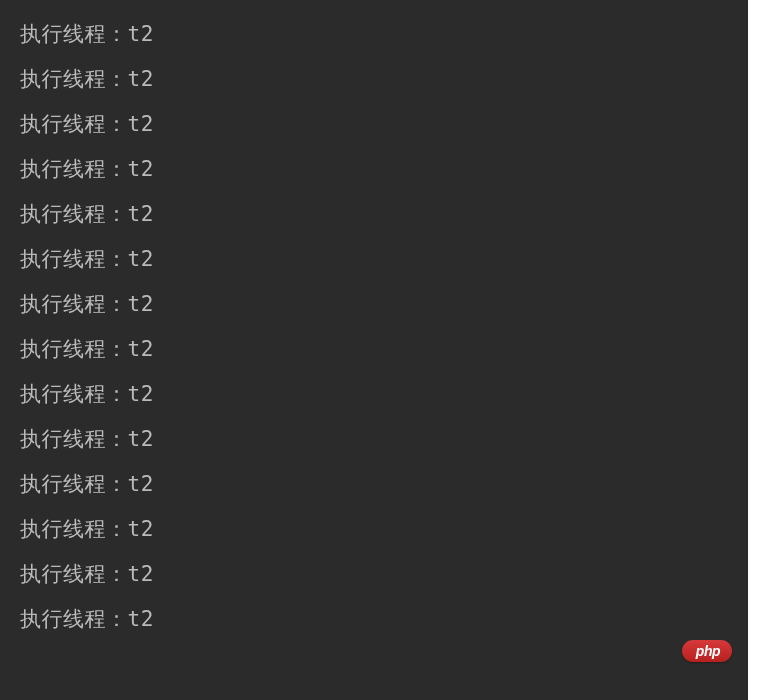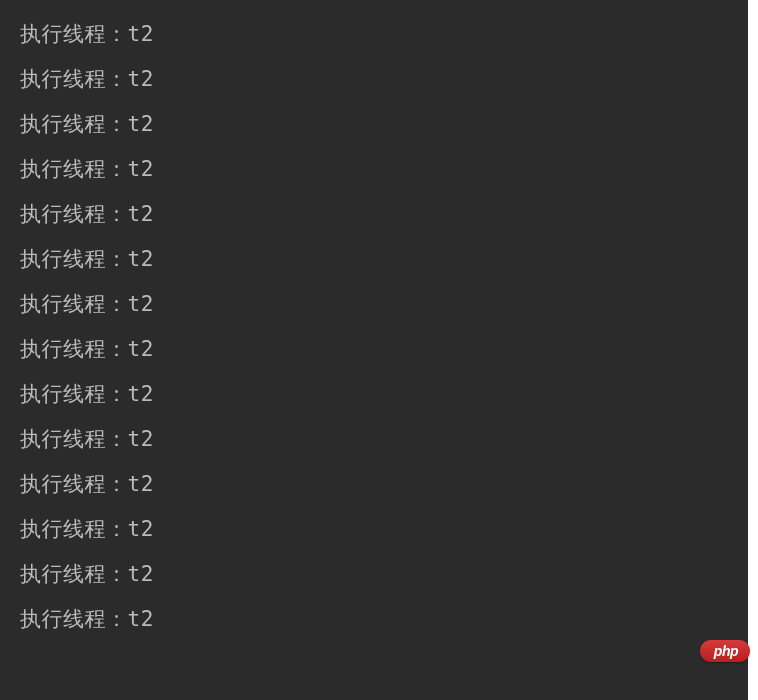--- a/index.html
+++ b/index.html
@@ -37,21 +37,21 @@
       font-size: 22px;
       line-height: 45px;
       white-space: pre;
       letter-spacing: 0.5px;
       overflow: hidden;
       height: 24px;
       margin-top: 5px;
     }
     .watermark {
       position: absolute;
-      right: 12px;
+      right: 30px;
       bottom: 38px;
       display: flex;
       align-items: center;
       z-index: 10;
       text-align: right;
     }
     .watermark-badge {
       background: linear-gradient(180deg, #d63939 0%, #b82020 100%);
       color: #ffffff;
       font-family: Arial, sans-serif;

